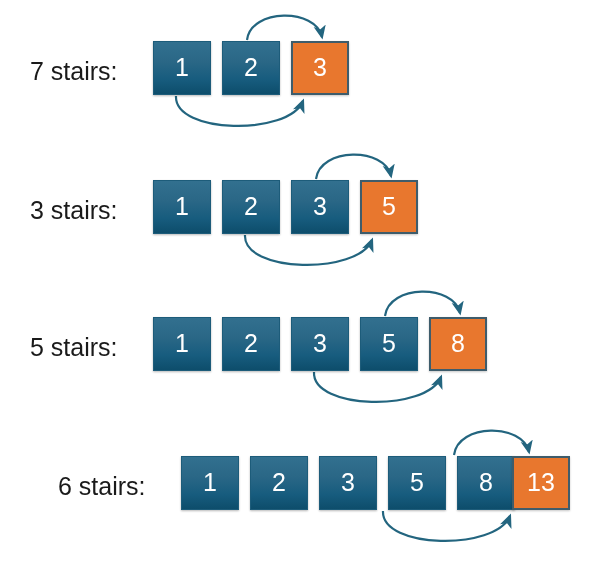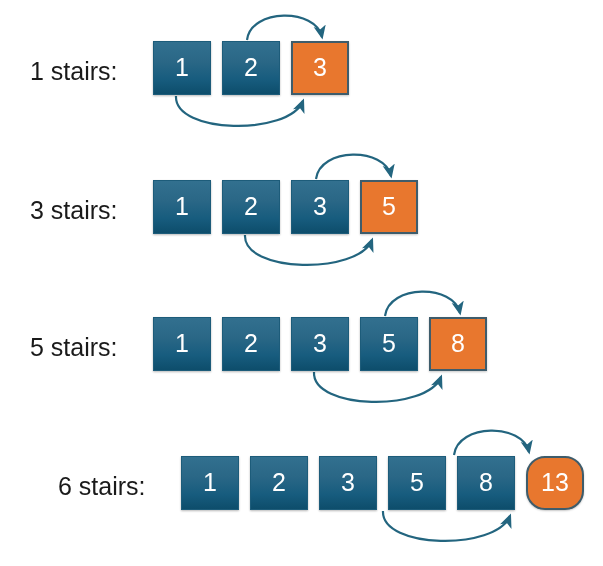--- a/index.html
+++ b/index.html
@@ -96,21 +96,21 @@
         <path d="M 245 235 C 243 273, 358 275, 372 240" fill="none" stroke="#23657F" stroke-width="2.2" marker-end="url(#arrowhead)"></path>
         <path d="M 385 316 C 389 284, 454 284, 460 313" fill="none" stroke="#23657F" stroke-width="2.2" marker-end="url(#arrowhead)"></path>
         <path d="M 314 372 C 312 410, 427 412, 441 377" fill="none" stroke="#23657F" stroke-width="2.2" marker-end="url(#arrowhead)"></path>
         <path d="M 454 455 C 458 423, 523 423, 529 452" fill="none" stroke="#23657F" stroke-width="2.2" marker-end="url(#arrowhead)"></path>
         <path d="M 383 511 C 381 549, 496 551, 510 516" fill="none" stroke="#23657F" stroke-width="2.2" marker-end="url(#arrowhead)"></path>
       </g>
   </svg>
 
   <div id="rows-container">
       <div class="row" style="top: 41px; height: 54px;">
-        <div class="row-label" style="top: 17.5px;">1 stairs:</div>
+        <div class="row-label" style="top: 17.5px;">7 stairs:</div>
         <div class="boxes">
           <div class="box blue" style="left: 0px;">
             <span class="val">1</span>
           </div>
           <div class="box blue" style="left: 69px;">
             <span class="val">2</span>
           </div>
           <div class="box orange" style="left: 138px;">
             <span class="val">3</span>
           </div>
@@ -164,19 +164,19 @@
           </div>
           <div class="box blue" style="left: 138px;">
             <span class="val">3</span>
           </div>
           <div class="box blue" style="left: 207px;">
             <span class="val">5</span>
           </div>
           <div class="box blue" style="left: 276px;">
             <span class="val">8</span>
           </div>
-          <div class="box orange" style="left: 345px; border-radius: 19px;">
+          <div class="box orange" style="left: 331px;">
             <span class="val">13</span>
           </div>
         </div>
       </div>
     </div>
 </div>
 
 </body></html>

